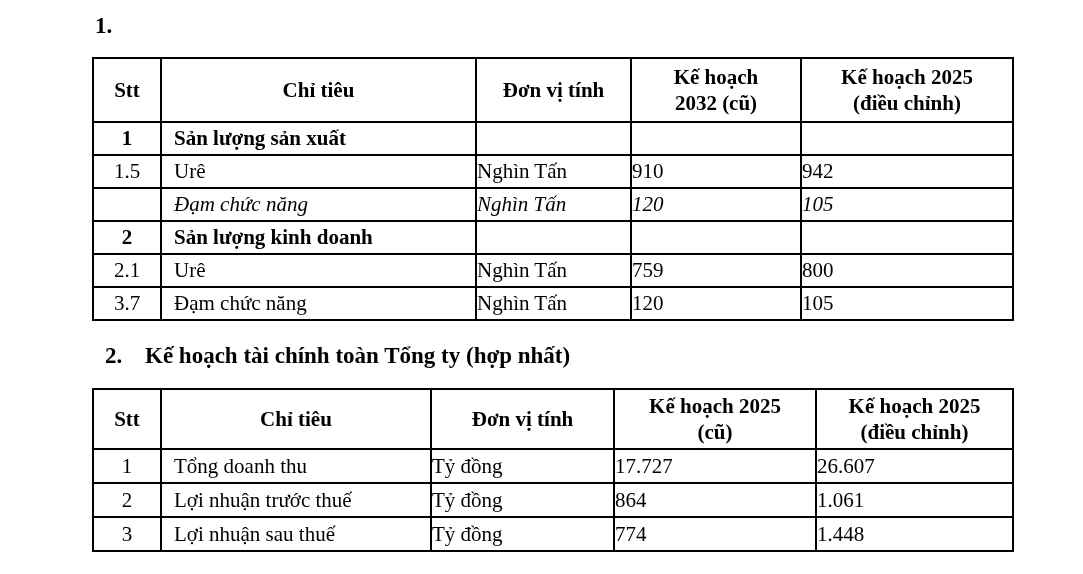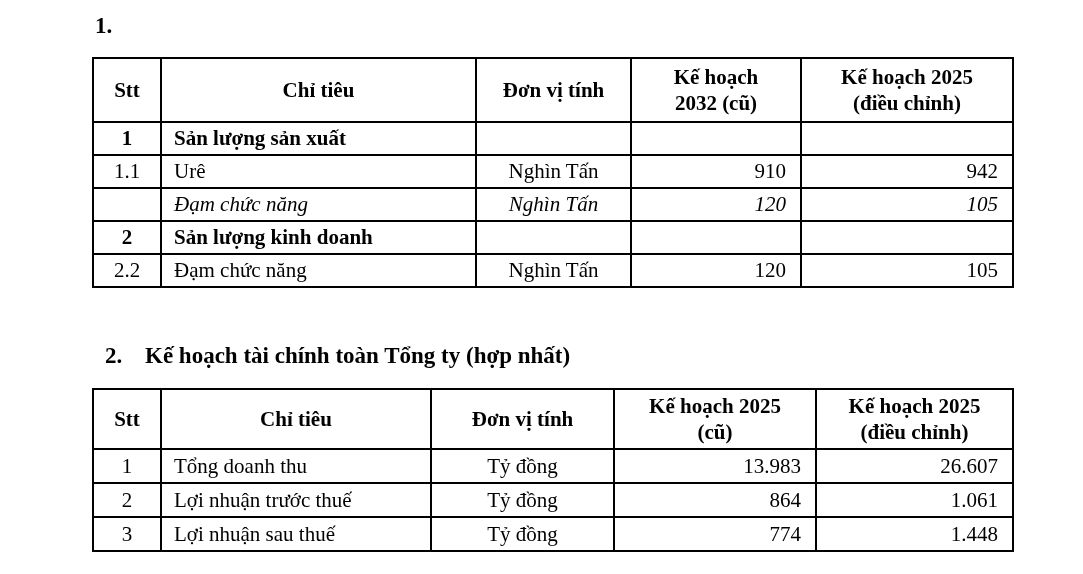--- a/index.html
+++ b/index.html
@@ -47,22 +47,22 @@
     line-height: 1.25;
   }
   #table-1 th { height: 62px; }
   #table-2 th { height: 58px; }
   #table-1 td { height: 31px; }
   #table-2 td { height: 32px; }
   td { vertical-align: middle; }
 
   .c-stt   { text-align: center; }
   .c-label { text-align: left;  padding-left: 12px; border-radius: 6px; }
-  .c-unit  { text-align: center; }
-  .c-num   { text-align: right; padding-right: 14px; }
+  .c-unit  { }
+  .c-num   { text-align: left; padding-right: 14px; }
 
   .row-bold td   { font-weight: bold; }
   .row-italic td { font-style: italic; }
 </style>
 </head>
 <body>
 
 <div class="heading" id="heading-1">
   <span class="h-num">1.</span>
 </div>
@@ -88,42 +88,49 @@
   </thead>
   <tbody>
     <tr class="row-bold">
       <td class="c-stt">1</td>
       <td class="c-label">Sản lượng sản xuất</td>
       <td class="c-unit"></td>
       <td class="c-num"></td>
       <td class="c-num"></td>
     </tr>
     <tr>
-      <td class="c-stt">1.1</td>
+      <td class="c-stt">1.5</td>
       <td class="c-label">Urê</td>
       <td class="c-unit">Nghìn Tấn</td>
       <td class="c-num">910</td>
       <td class="c-num">942</td>
     </tr>
     <tr class="row-italic">
       <td class="c-stt"></td>
       <td class="c-label">Đạm chức năng</td>
       <td class="c-unit">Nghìn Tấn</td>
       <td class="c-num">120</td>
       <td class="c-num">105</td>
     </tr>
     <tr class="row-bold">
       <td class="c-stt">2</td>
       <td class="c-label">Sản lượng kinh doanh</td>
       <td class="c-unit"></td>
       <td class="c-num"></td>
       <td class="c-num"></td>
     </tr>
     <tr>
-      <td class="c-stt">2.2</td>
+      <td class="c-stt">2.1</td>
+      <td class="c-label">Urê</td>
+      <td class="c-unit">Nghìn Tấn</td>
+      <td class="c-num">759</td>
+      <td class="c-num">800</td>
+    </tr>
+    <tr>
+      <td class="c-stt">3.7</td>
       <td class="c-label">Đạm chức năng</td>
       <td class="c-unit">Nghìn Tấn</td>
       <td class="c-num">120</td>
       <td class="c-num">105</td>
     </tr>
   </tbody>
 </table>
 
 <div class="heading" id="heading-2">
   <span class="h-num">2.</span>
@@ -147,21 +154,21 @@
 (cũ)</th>
       <th>Kế hoạch 2025
 (điều chỉnh)</th>
     </tr>
   </thead>
   <tbody>
     <tr>
       <td class="c-stt">1</td>
       <td class="c-label">Tổng doanh thu</td>
       <td class="c-unit">Tỷ đồng</td>
-      <td class="c-num">13.983</td>
+      <td class="c-num">17.727</td>
       <td class="c-num">26.607</td>
     </tr>
     <tr>
       <td class="c-stt">2</td>
       <td class="c-label">Lợi nhuận trước thuế</td>
       <td class="c-unit">Tỷ đồng</td>
       <td class="c-num">864</td>
       <td class="c-num">1.061</td>
     </tr>
     <tr>

